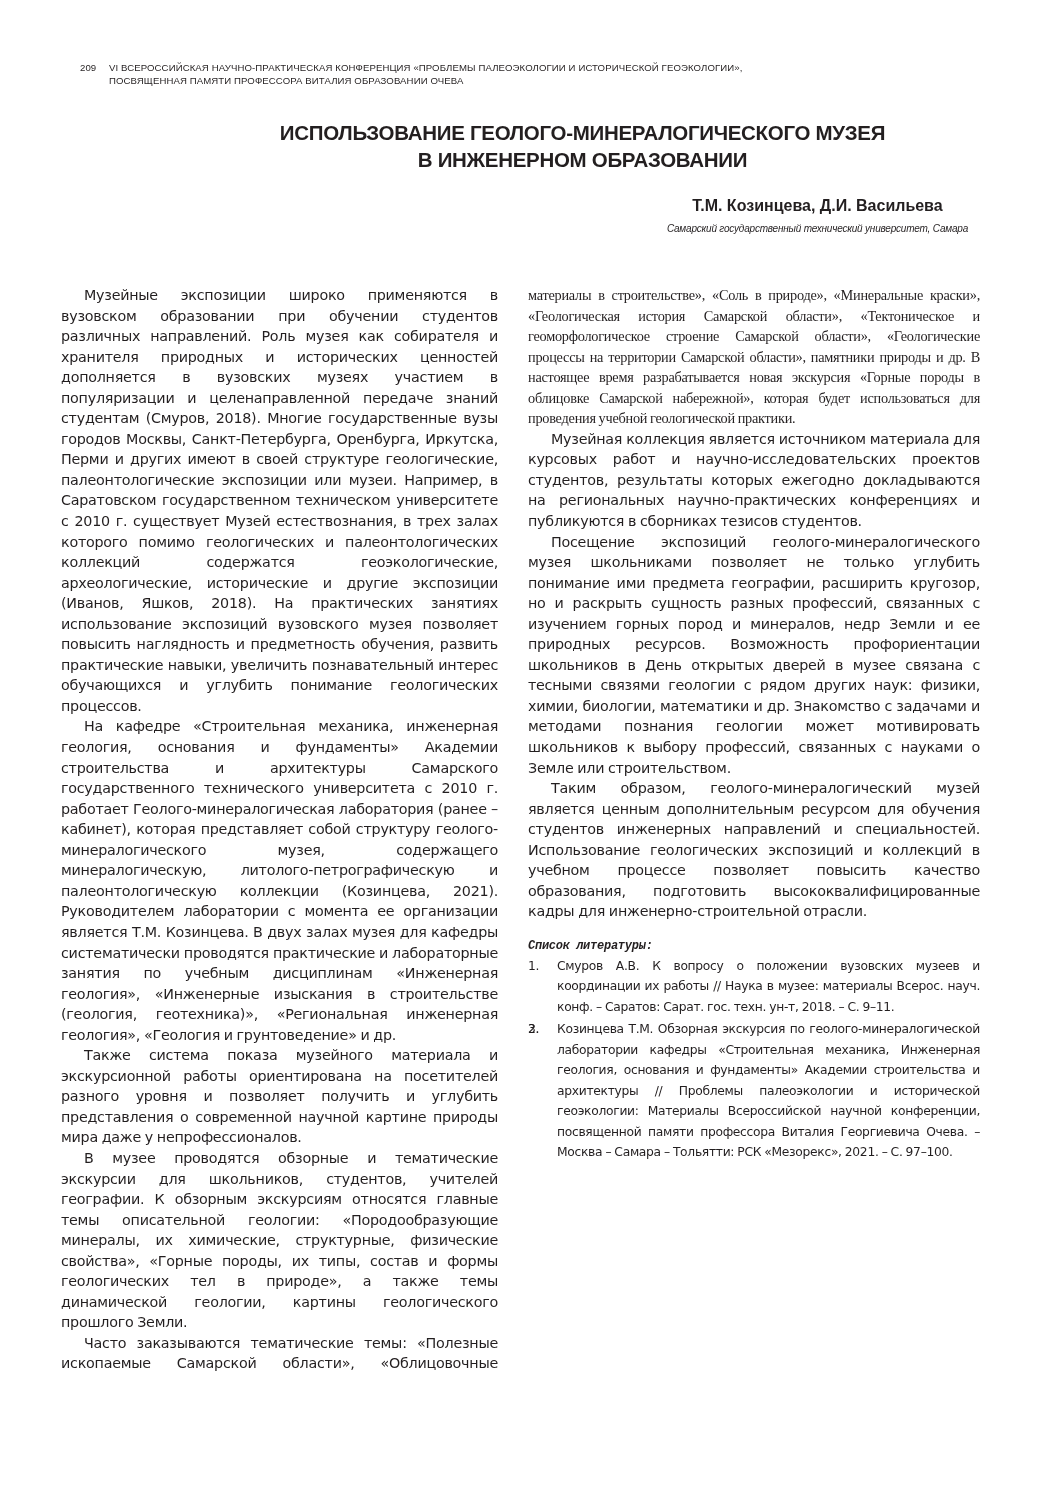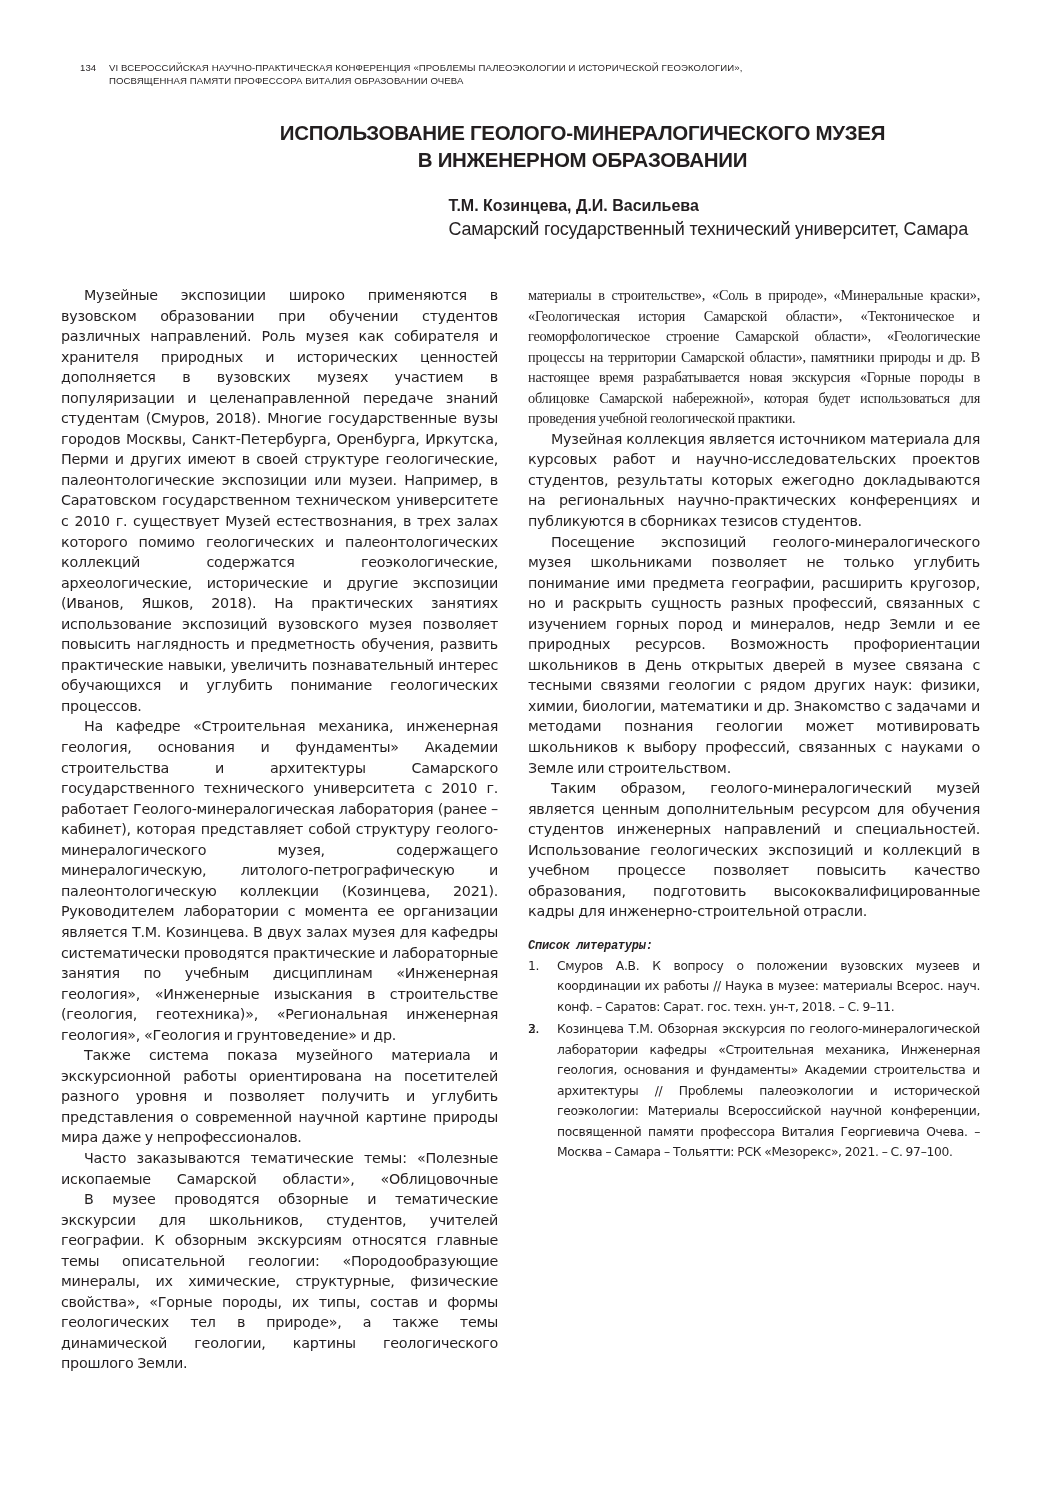--- a/index.html
+++ b/index.html
@@ -6,64 +6,64 @@
   body { width: 1058px; height: 1512px; position: relative; overflow: hidden;
          font-family: "DejaVu Sans", sans-serif; color: #231f20; }
   .running-head { position: absolute; left: 80px; top: 61px; font-size: 9.6px; letter-spacing: 0.1px;
                   line-height: 13px; color: #231f20; font-family: "Liberation Sans", sans-serif; }
   .running-head .num { position: absolute; left: 0; top: 0; }
   .running-head .lines { position: absolute; left: 29px; top: 0; white-space: nowrap; }
   .title { position: absolute; left: 0; width: 1050px; top: 119px; text-align: center;
            font-family: "Liberation Sans", sans-serif; font-weight: bold; font-size: 20.5px;
            line-height: 27px; letter-spacing: -0.3px; }
   .title div { margin-left: 115px; margin-right: 0; }
-  .authors { position: absolute; right: 90px; top: 194px; text-align: left;
+  .authors { position: absolute; right: 90px; top: 194px; text-align: center;
              font-family: "Liberation Sans", sans-serif; }
   .authors .names { font-weight: bold; font-size: 16px; line-height: 24px; }
-  .authors .aff, .authors .email { font-size: 18px; line-height: 22px; letter-spacing: -0.2px; }
+  .authors .aff, .authors .email { font-style: italic; font-size: 10px; line-height: 22px; letter-spacing: -0.2px; }
   .col { position: absolute; top: 285px; font-size: 14.3px; line-height: 20.55px; text-align: justify;
          font-family: "DejaVu Sans", sans-serif; letter-spacing: -0.25px; word-spacing: -0.5px; }
   .col.left { left: 61px; width: 437px; }
   .col.right { left: 528px; width: 452px; }
   .col p { margin: 0; text-indent: 23px; hyphens: manual; }
   .col p.cont { text-indent: 0; font-family: Liberation Serif, serif; }
   .refs-title { font-weight: bold; font-style: italic; font-size: 12px; margin-top: 14px; line-height: 20px;
                 font-family: Liberation Mono, monospace; }
   .refs { list-style: none; padding: 0; margin: 0; }
   .refs li { position: relative; padding-left: 29px; font-size: 12.3px; line-height: 20.5px; margin-bottom: 2px;
              text-align: justify; font-family: "DejaVu Sans", sans-serif; letter-spacing: -0.3px; }
   .refs li .n { position: absolute; left: 0; top: 0; }
 </style>
 </head>
 <body>
 
 <div class="running-head">
-  <span class="num">134</span>
+  <span class="num">209</span>
   <div class="lines">
     <div>VI ВСЕРОССИЙСКАЯ НАУЧНО-ПРАКТИЧЕСКАЯ КОНФЕРЕНЦИЯ «ПРОБЛЕМЫ ПАЛЕОЭКОЛОГИИ И ИСТОРИЧЕСКОЙ ГЕОЭКОЛОГИИ»,</div>
     <div>ПОСВЯЩЕННАЯ ПАМЯТИ ПРОФЕССОРА ВИТАЛИЯ ОБРАЗОВАНИИ ОЧЕВА</div>
   </div>
 </div>
 
 <div class="title">
   <div>ИСПОЛЬЗОВАНИЕ ГЕОЛОГО-МИНЕРАЛОГИЧЕСКОГО МУЗЕЯ</div>
   <div>В ИНЖЕНЕРНОМ ОБРАЗОВАНИИ</div>
 </div>
 
 <div class="authors">
   <div class="names">Т.М. Козинцева, Д.И. Васильева</div>
   <div class="aff">Самарский государственный технический университет, Самара</div>
 </div>
 
 <div class="col left">
   <p>Музейные экспозиции широко применяются в вузовском образовании при обучении студентов различных направлений. Роль музея как собирателя и хранителя природных и исторических ценностей дополняется в вузовских музеях участием в популяризации и целенаправленной передаче знаний студентам (Смуров, 2018). Многие государственные вузы городов Москвы, Санкт-Петербурга, Оренбурга, Иркутска, Перми и других имеют в своей структуре геологические, палеонтологические экспозиции или музеи. Например, в Саратовском государственном техническом университете с 2010 г. существует Музей естествознания, в трех залах которого помимо геологических и палеонтологических коллекций содержатся геоэкологические, археологические, исторические и другие экспозиции (Иванов, Яшков, 2018). На практических занятиях использование экспозиций вузовского музея позволяет повысить наглядность и предметность обучения, развить практические навыки, увеличить познавательный интерес обучающихся и углубить понимание геологических процессов.</p>
   <p>На кафедре «Строительная механика, инженерная геология, основания и фундаменты» Академии строительства и архитектуры Самарского государственного технического университета с 2010 г. работает Геолого-минералогическая лаборатория (ранее – кабинет), которая представляет собой структуру геолого-минералогического музея, содержащего минералогическую, литолого-петрографическую и палеонтологическую коллекции (Козинцева, 2021). Руководителем лаборатории с момента ее организации является Т.М. Козинцева. В двух залах музея для кафедры систематически проводятся практические и лабораторные занятия по учебным дисциплинам «Инженерная геология», «Инженерные изыскания в строительстве (геология, геотехника)», «Региональная инженерная геология», «Геология и грунтоведение» и др.</p>
   <p>Также система показа музейного материала и экскурсионной работы ориентирована на посетителей разного уровня и позволяет получить и углубить представления о современной научной картине природы мира даже у непрофессионалов.</p>
+  <p>В музее проводятся обзорные и тематические экскурсии для школьников, студентов, учителей географии. К обзорным экскурсиям относятся главные темы описательной геологии: «Породообразующие минералы, их химические, структурные, физические свойства», «Горные породы, их типы, состав и формы геологических тел в природе», а также темы динамической геологии, картины геологического прошлого Земли.</p>
   <p style="text-align-last: justify;">Часто заказываются тематические темы: «Полезные ископаемые Самарской области», «Облицовочные</p>
-  <p>В музее проводятся обзорные и тематические экскурсии для школьников, студентов, учителей географии. К обзорным экскурсиям относятся главные темы описательной геологии: «Породообразующие минералы, их химические, структурные, физические свойства», «Горные породы, их типы, состав и формы геологических тел в природе», а также темы динамической геологии, картины геологического прошлого Земли.</p>
 </div>
 
 <div class="col right">
   <p class="cont">материалы в строительстве», «Соль в природе», «Минеральные краски», «Геологическая история Самарской области», «Тектоническое и геоморфологическое строение Самарской области», «Геологические процессы на территории Самарской области», памятники природы и др. В настоящее время разрабатывается новая экскурсия «Горные породы в облицовке Самарской набережной», которая будет использоваться для проведения учебной геологической практики.</p>
   <p>Музейная коллекция является источником материала для курсовых работ и научно-исследовательских проектов студентов, результаты которых ежегодно докладываются на региональных научно-практических конференциях и публикуются в сборниках тезисов студентов.</p>
   <p>Посещение экспозиций геолого-минералогического музея школьниками позволяет не только углубить понимание ими предмета географии, расширить кругозор, но и раскрыть сущность разных профессий, связанных с изучением горных пород и минералов, недр Земли и ее природных ресурсов. Возможность профориентации школьников в День открытых дверей в музее связана с тесными связями геологии с рядом других наук: физики, химии, биологии, математики и др. Знакомство с задачами и методами познания геологии может мотивировать школьников к выбору профессий, связанных с науками о Земле или строительством.</p>
   <p>Таким образом, геолого-минералогический музей является ценным дополнительным ресурсом для обучения студентов инженерных направлений и специальностей. Использование геологических экспозиций и коллекций в учебном процессе позволяет повысить качество образования, подготовить высококвалифицированные кадры для инженерно-строительной отрасли.</p>
 
   <div class="refs-title">Список литературы:</div>
   <ol class="refs">

